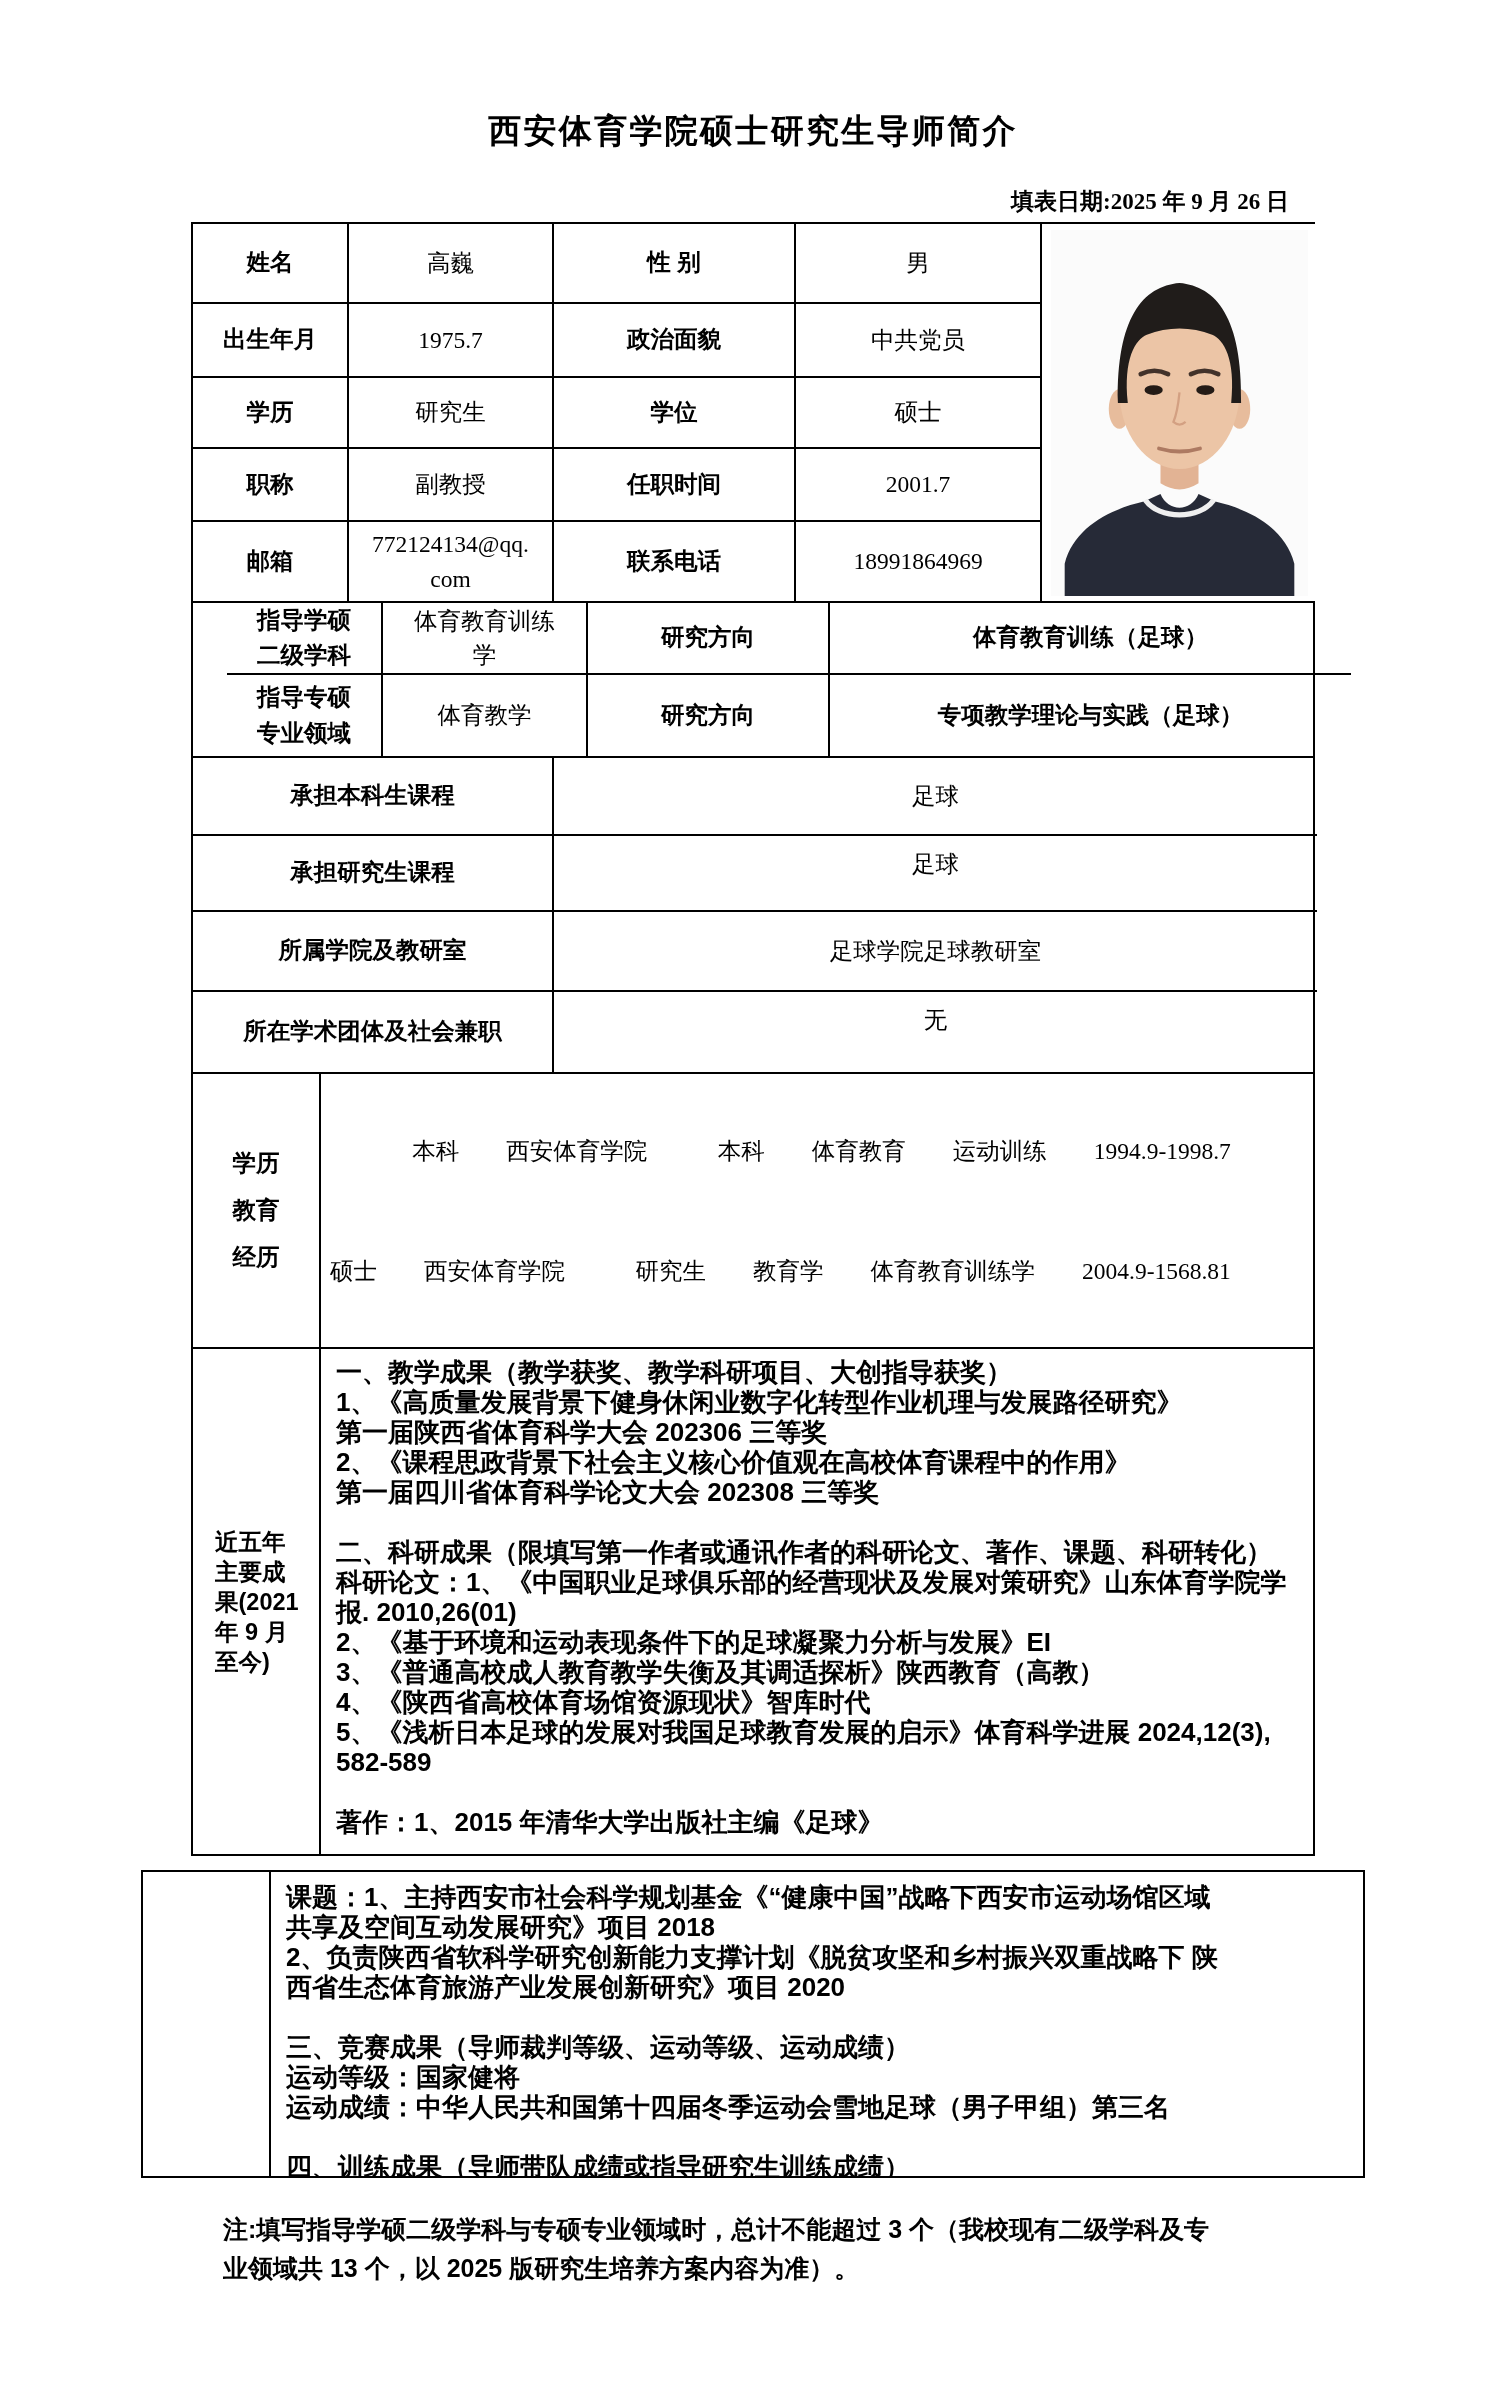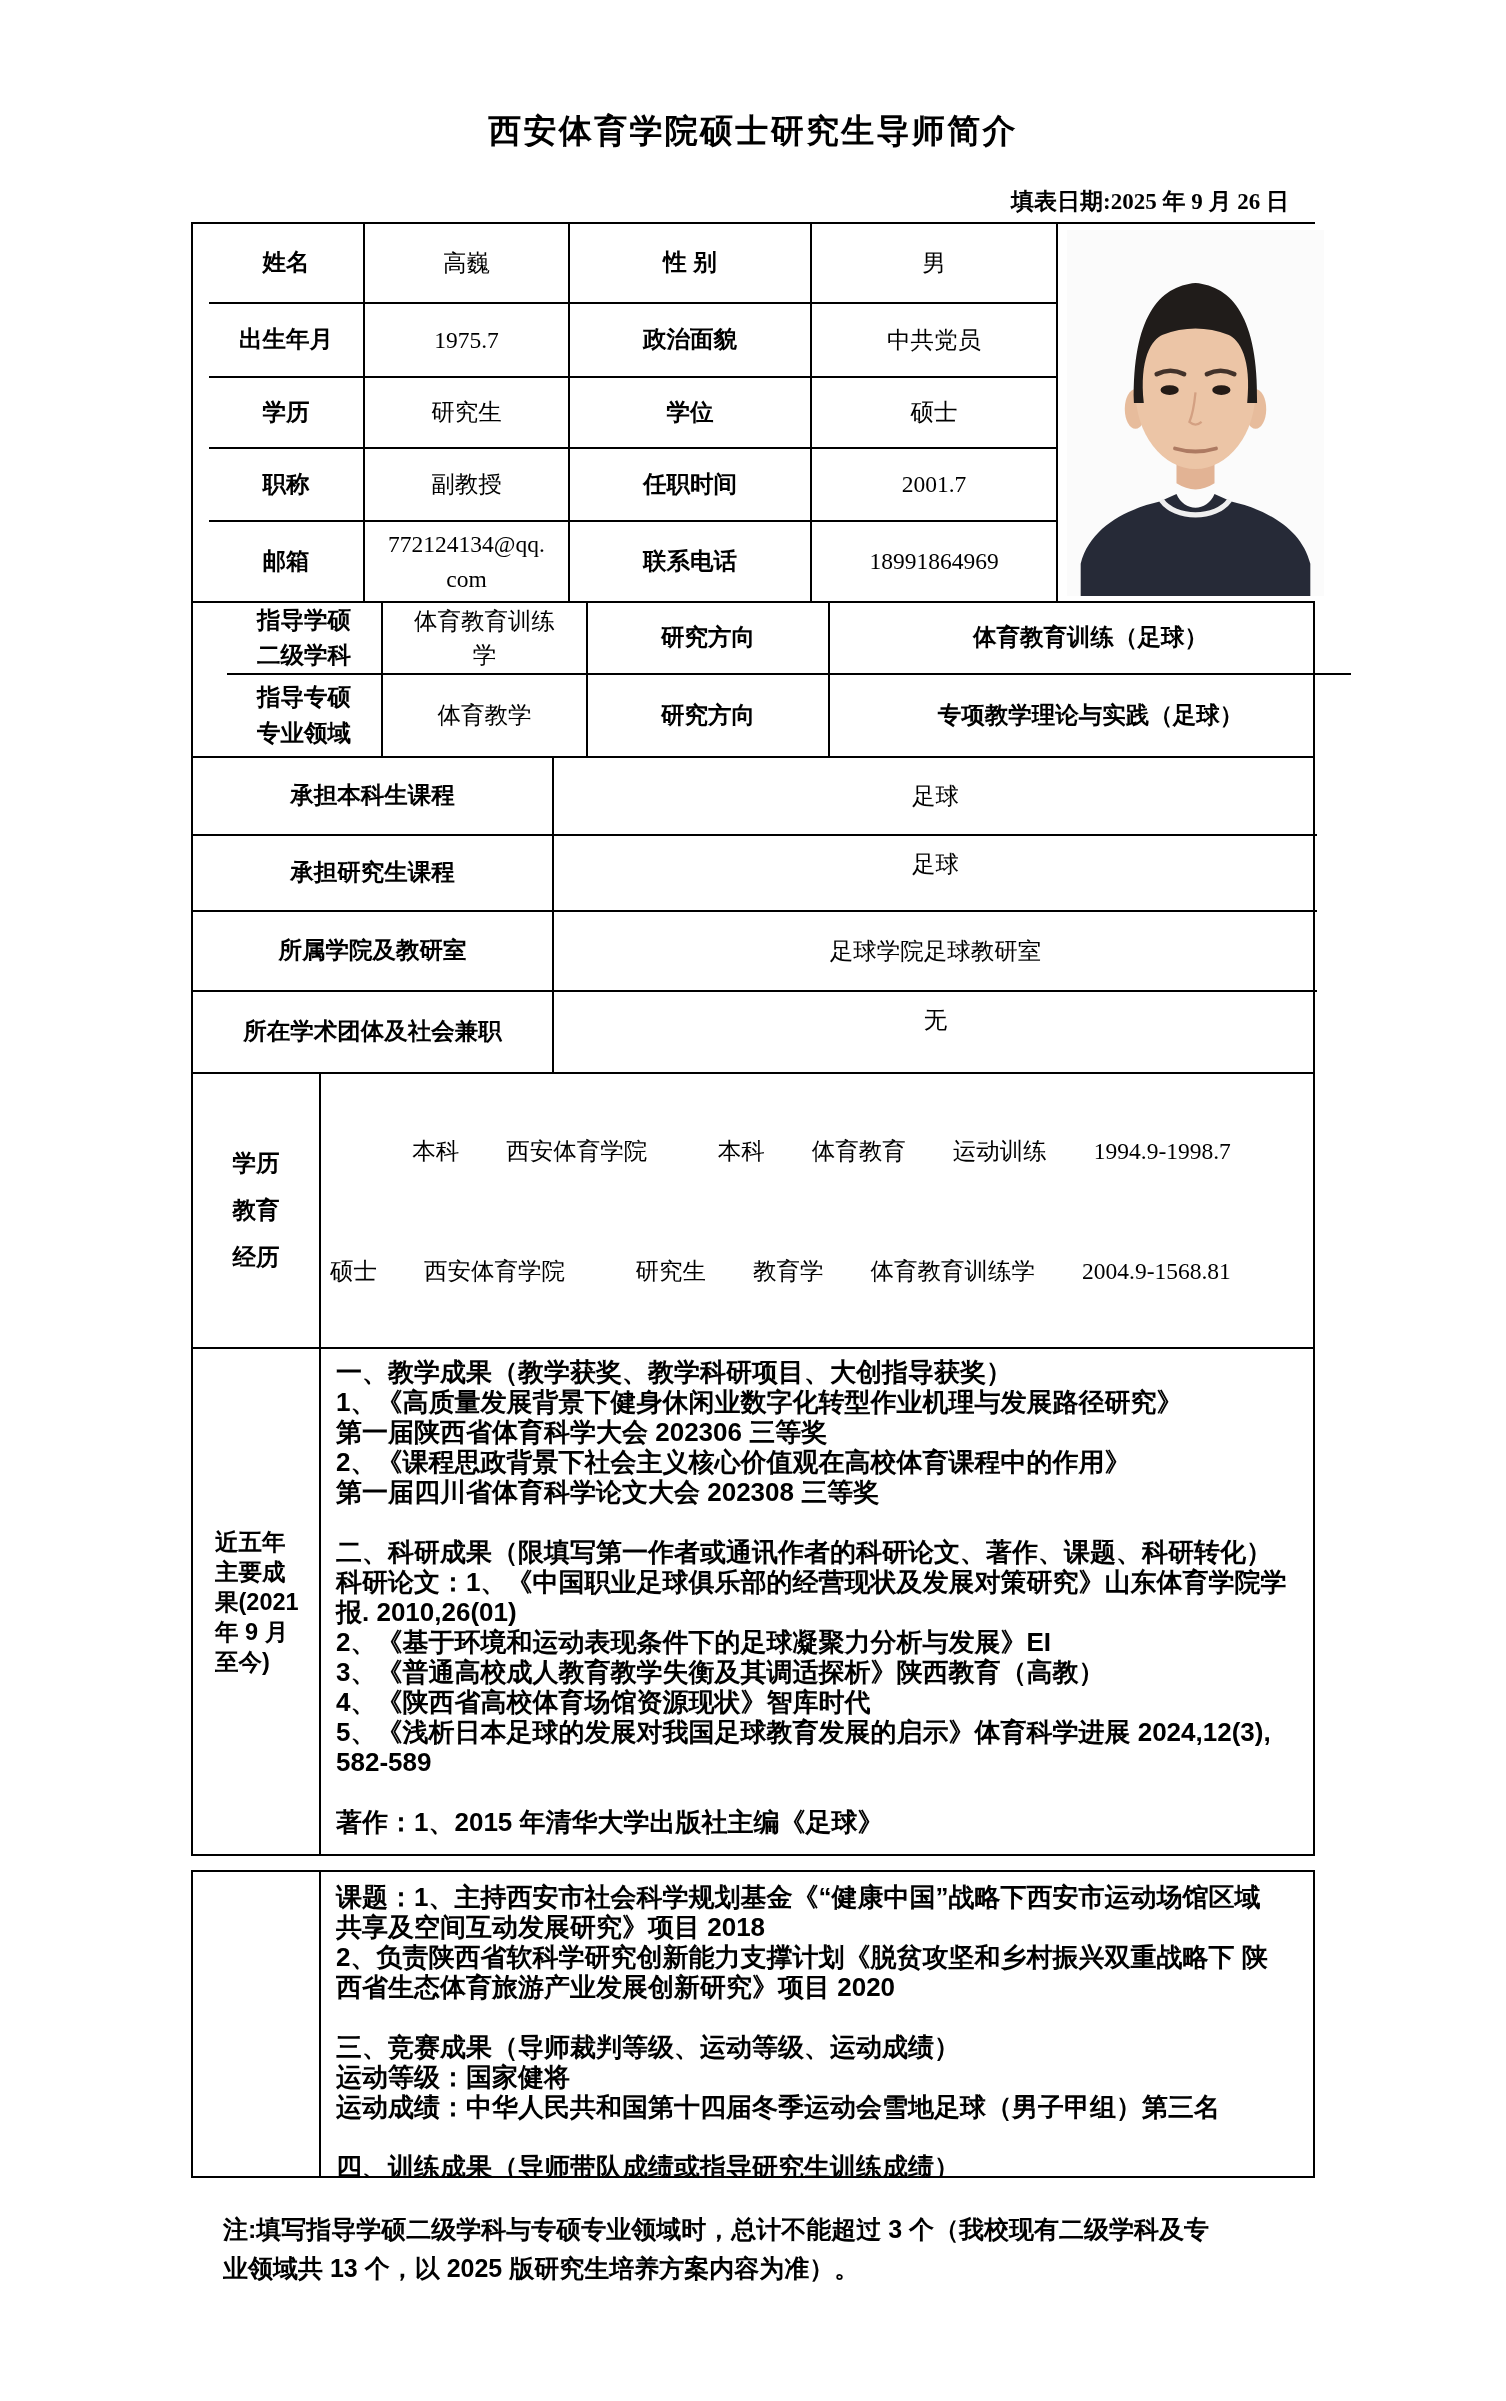--- a/index.html
+++ b/index.html
@@ -3,41 +3,41 @@
 <meta charset="utf-8">
 <style>
   html,body{margin:0;padding:0;background:#ffffff;color:#000;}
   body{width:1506px;height:2401px;position:relative;font-family:"Liberation Sans",sans-serif;}
   .page{padding-top:114px;}
   .doc-title{font-size:33px;line-height:1;font-weight:bold;text-align:center;letter-spacing:2.3px;margin:0;}
   .date-line{width:1124px;margin:43px auto 9px;box-sizing:border-box;text-align:right;padding-right:26px;
     font-family:"Liberation Serif",serif;font-weight:bold;font-size:23px;line-height:1;}
   .sheet{width:1124px;margin:0 auto;}
   .band{display:grid;border:2.3px solid #000;border-top:none;box-sizing:border-box;}
-  .band.first{border-top:2.3px solid #000;padding-left:16px;}
+  .band.first{border-top:2.3px solid #000;}
   .cell{box-sizing:border-box;display:flex;align-items:center;justify-content:center;
     border-right:2.3px solid #000;border-bottom:2.3px solid #000;overflow:hidden;}
   .no-r{border-right:none;} .no-b{border-bottom:none;}
   .lab{font-weight:bold;font-size:23.5px;line-height:1.5;text-align:center;white-space:pre-line;}
   .val{font-family:"Liberation Serif",serif;font-size:23.5px;line-height:1.45;text-align:center;white-space:pre-line;}
   .top-align{align-items:flex-start;padding-top:10.6px;}
   .bandA{grid-template-columns:156px 205px 242px 246px 275px;grid-template-rows:80px 74px 71px 73px 79px;}
   .photo-cell{grid-area:1/5/6/6;padding:6px 9px 4.6px;background:#fff;}
   .photo-cell svg{width:100%;height:100%;display:block;}
   .bandB{grid-template-columns:156px 205px 242px 521px;grid-template-rows:72px 81px;padding-left:34px;}
   .bandC{grid-template-columns:361px 763px;grid-template-rows:78px 76px 80px 80px;}
   .bandD{grid-template-columns:128px 995px;grid-template-rows:273px;}
   .bandE{grid-template-columns:128px 995px;grid-template-rows:505px;}
   .edu-label{line-height:47px;}
   .edu-content{font-family:"Liberation Serif",serif;font-size:23.5px;line-height:30px;white-space:pre-line;
     justify-content:flex-start;text-align:right;padding-left:9px;}
   .ach-label{line-height:30px;justify-content:flex-start;text-align:left;padding-left:22px;padding-right:3px;}
   .content{font-weight:bold;font-size:26px;line-height:30px;white-space:pre-line;text-align:left;
     align-items:flex-start;justify-content:flex-start;padding:7.6px 15px 0;}
-  .table2{width:1124px;margin:13.7px auto 0;display:grid;grid-template-columns:128px 995px;
+  .table2{width:1224px;margin:13.7px auto 0;display:grid;grid-template-columns:128px 995px;
     grid-template-rows:304px;border:2.3px solid #000;box-sizing:border-box;}
   .table2 .content{padding-top:10.6px;line-height:30px;}
   .note{width:1124px;margin:32px auto 0;box-sizing:border-box;padding:0 30px 0 32px;
     font-weight:bold;font-size:25px;line-height:39px;white-space:pre-line;}
 </style>
 </head>
 <body>
 
 <div class="page">
 

